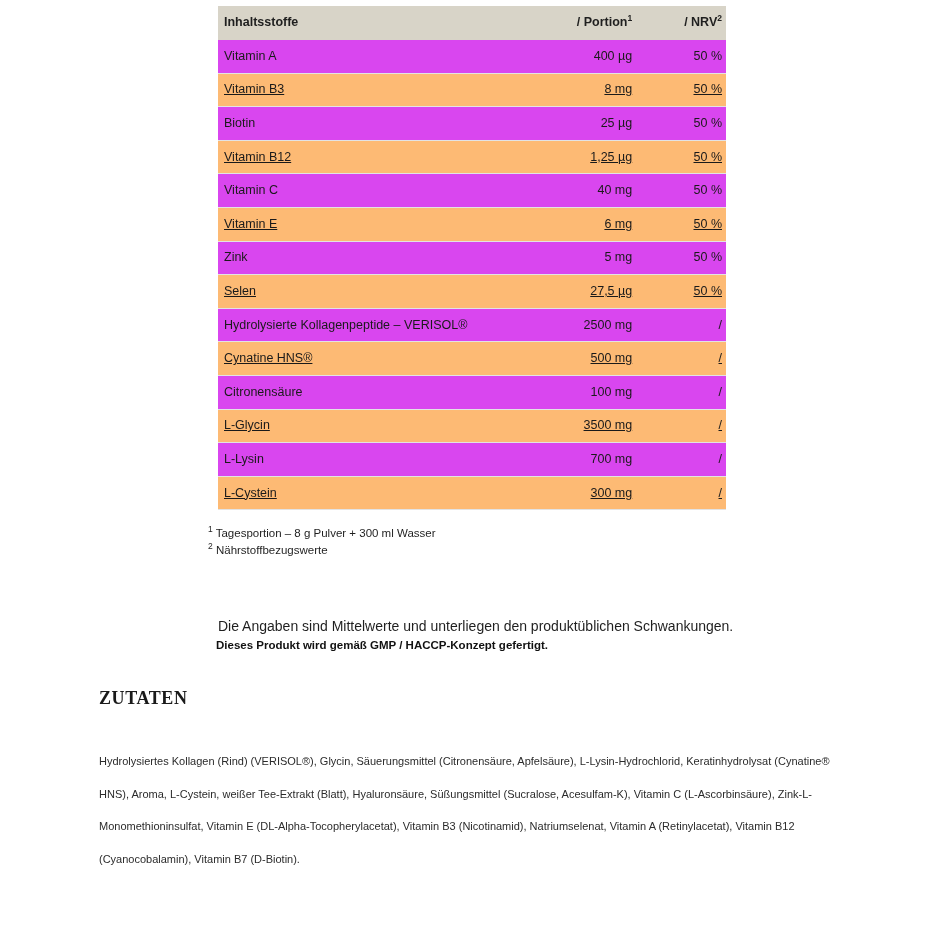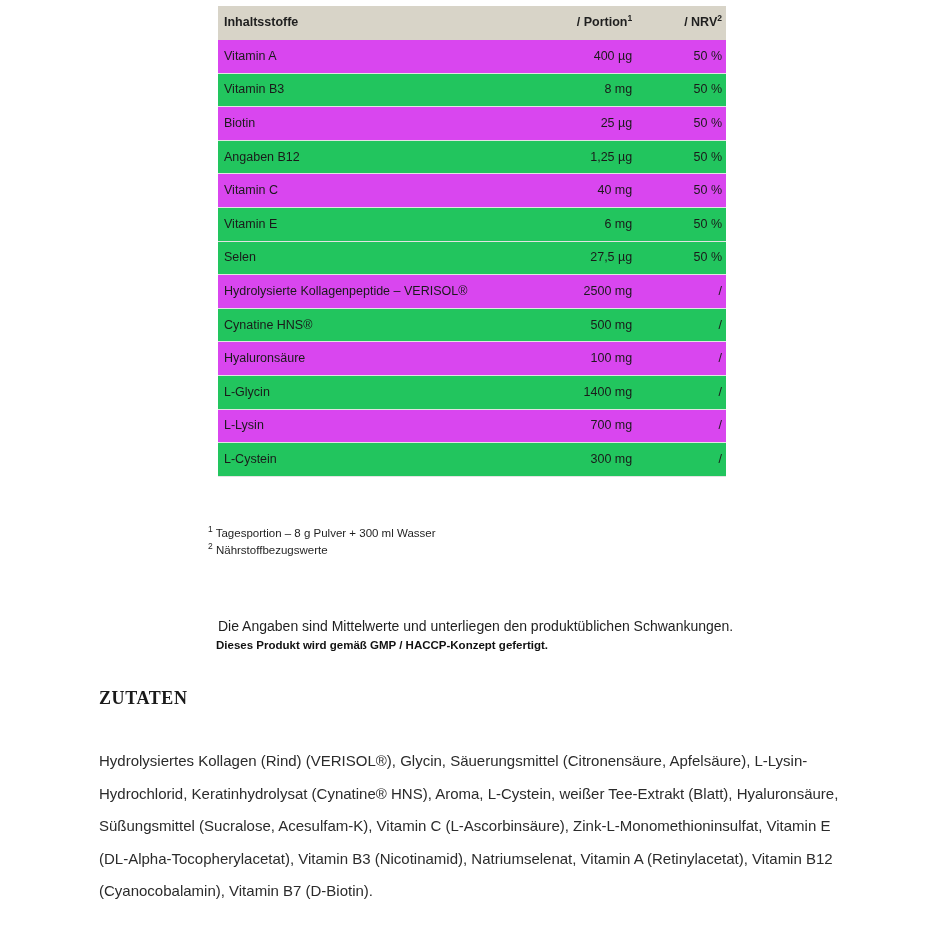--- a/index.html
+++ b/index.html
@@ -45,21 +45,21 @@
     color: #1f1f1f;
     border-bottom: 1px solid #d8d4c8;
     height: 33px;
     font-size: 12.5px;
   }
   .col-name   { text-align: left;  width: 56%; padding-left: 6px !important; }
   .col-amount { text-align: right; width: 27%; margin-top: 48px; }
   .col-nrv    { text-align: right; width: 17%; padding-right: 4px !important; }
 
   table.nutrition tbody tr.odd td { background: #d946ef; }
-  table.nutrition tbody tr.even td { background: #22c55e; }
+  table.nutrition tbody tr.even td { background: #fdba74; text-decoration: underline; }
 
   sup {
     font-size: 8.5px;
     vertical-align: super;
     line-height: 0;
   }
 
   
   .footnotes {
     position: absolute;
@@ -102,21 +102,21 @@
     font-weight: bold;
     letter-spacing: 0.6px;
     color: #1a1a1a;
     font-family: Liberation Serif, serif;
   }
   .zutaten-body {
     position: absolute;
     left: 99px;
     top: 745px;
     width: 760px;
-    font-size: 15px;
+    font-size: 11px;
     line-height: 32.6px;
     color: #2b2b2b;
     text-align: left;
   }
 </style>
 </head>
 <body>
 
 <div class="table-wrap">
   <table class="nutrition">
@@ -137,57 +137,62 @@
           <td class="col-name">Vitamin B3</td>
           <td class="col-amount">8 mg</td>
           <td class="col-nrv">50 %</td>
         </tr>
         <tr class="odd">
           <td class="col-name">Biotin</td>
           <td class="col-amount">25 µg</td>
           <td class="col-nrv">50 %</td>
         </tr>
         <tr class="even">
-          <td class="col-name">Angaben B12</td>
+          <td class="col-name">Vitamin B12</td>
           <td class="col-amount">1,25 µg</td>
           <td class="col-nrv">50 %</td>
         </tr>
         <tr class="odd">
           <td class="col-name">Vitamin C</td>
           <td class="col-amount">40 mg</td>
           <td class="col-nrv">50 %</td>
         </tr>
         <tr class="even">
           <td class="col-name">Vitamin E</td>
           <td class="col-amount">6 mg</td>
           <td class="col-nrv">50 %</td>
         </tr>
+        <tr class="odd">
+          <td class="col-name">Zink</td>
+          <td class="col-amount">5 mg</td>
+          <td class="col-nrv">50 %</td>
+        </tr>
         <tr class="even">
           <td class="col-name">Selen</td>
           <td class="col-amount">27,5 µg</td>
           <td class="col-nrv">50 %</td>
         </tr>
         <tr class="odd">
           <td class="col-name">Hydrolysierte Kollagenpeptide – VERISOL®</td>
           <td class="col-amount">2500 mg</td>
           <td class="col-nrv">/</td>
         </tr>
         <tr class="even">
           <td class="col-name">Cynatine HNS®</td>
           <td class="col-amount">500 mg</td>
           <td class="col-nrv">/</td>
         </tr>
         <tr class="odd">
-          <td class="col-name">Hyaluronsäure</td>
+          <td class="col-name">Citronensäure</td>
           <td class="col-amount">100 mg</td>
           <td class="col-nrv">/</td>
         </tr>
         <tr class="even">
           <td class="col-name">L-Glycin</td>
-          <td class="col-amount">1400 mg</td>
+          <td class="col-amount">3500 mg</td>
           <td class="col-nrv">/</td>
         </tr>
         <tr class="odd">
           <td class="col-name">L-Lysin</td>
           <td class="col-amount">700 mg</td>
           <td class="col-nrv">/</td>
         </tr>
         <tr class="even">
           <td class="col-name">L-Cystein</td>
           <td class="col-amount">300 mg</td>

